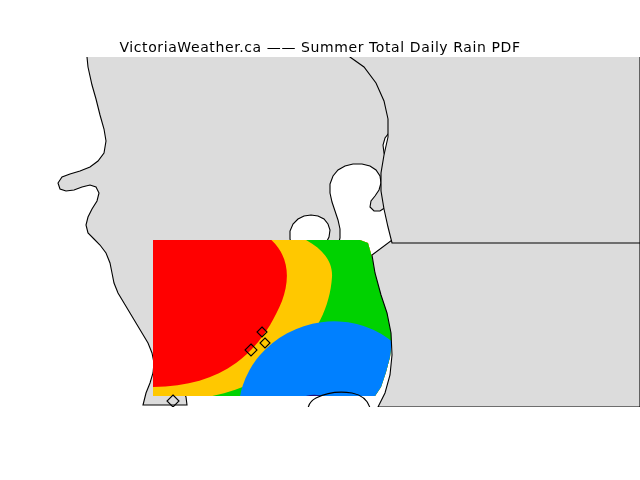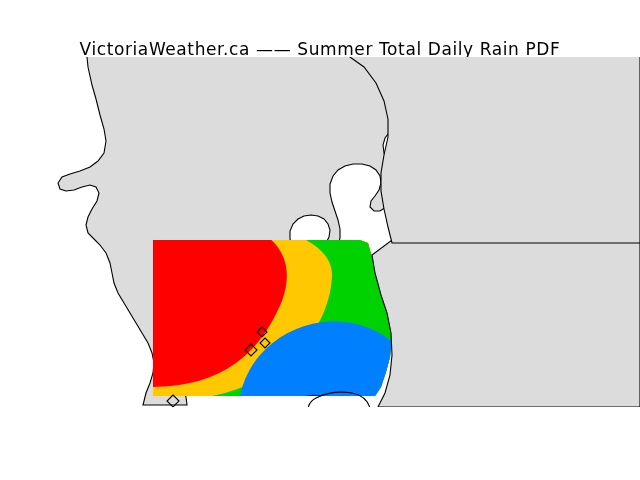--- a/index.html
+++ b/index.html
@@ -10,21 +10,21 @@
     font-family:"DejaVu Sans","Liberation Sans",sans-serif;
     overflow:hidden;
     position:relative;
   }
   #root{position:absolute;left:0;top:0;width:640px;height:480px;}
 
   
   #title{
     position:absolute;left:0;top:39px;width:640px;
     text-align:center;
-    font-size:17px;
+    font-size:14px;
     letter-spacing:0.6px;
     color:#000000;
     white-space:pre;
   }
 
   
   #map-panel{
     position:absolute;left:0;top:57px;width:640px;height:350px;
     background:#ffffff;
     overflow:hidden;

